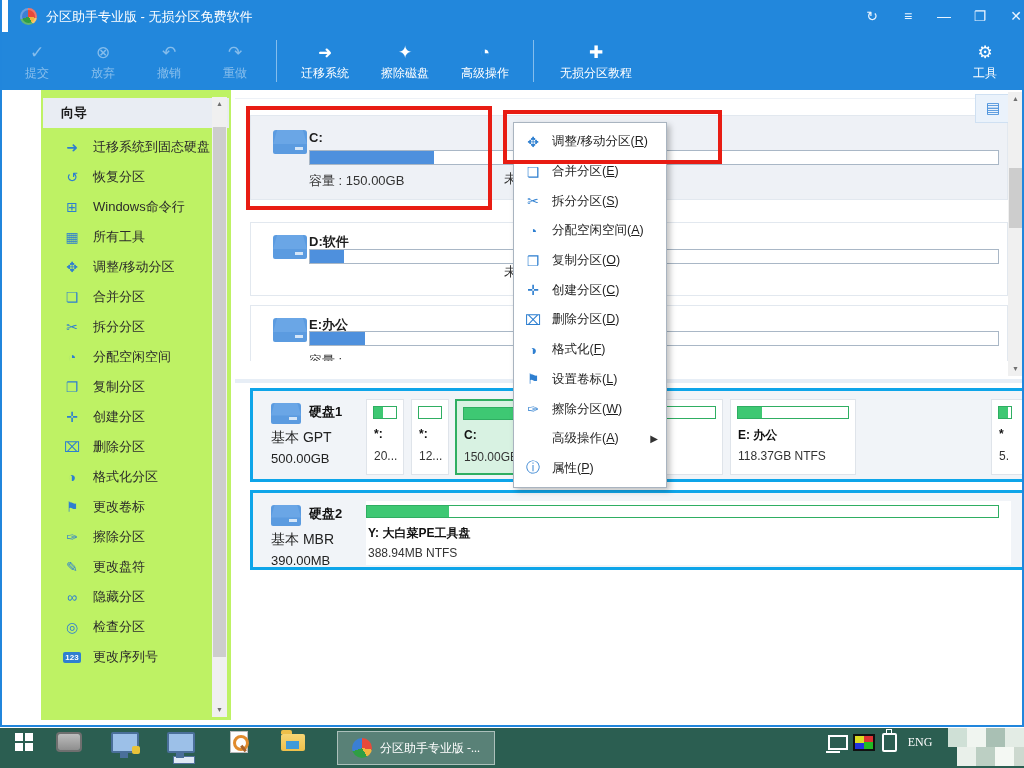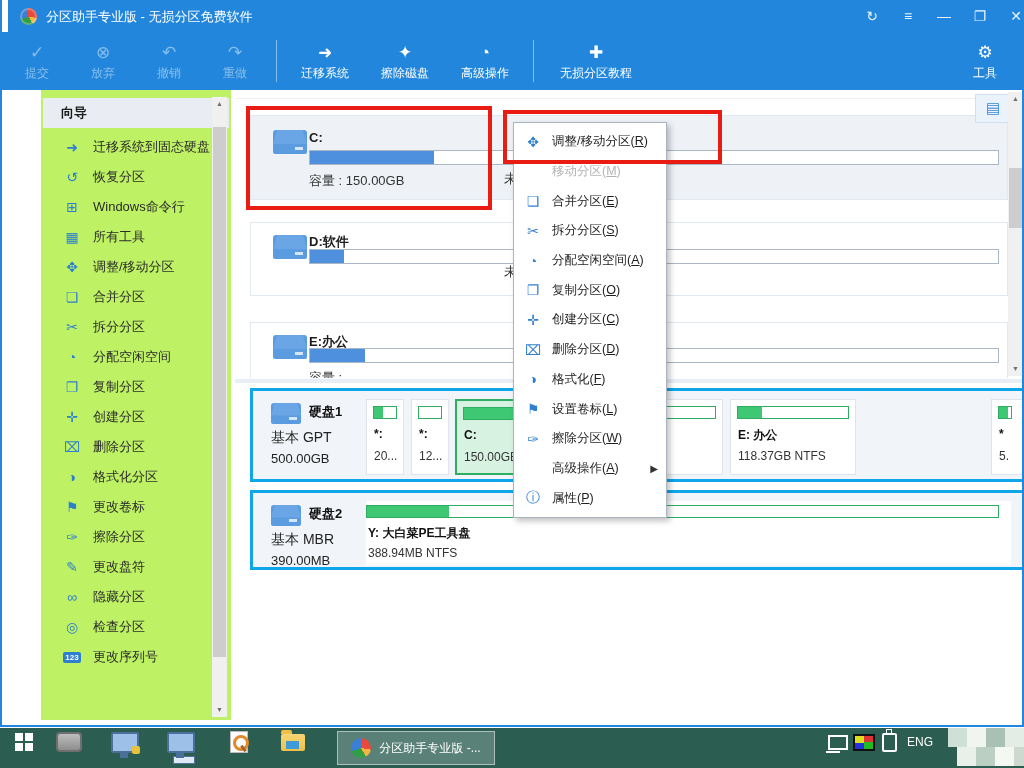--- a/index.html
+++ b/index.html
@@ -83,21 +83,21 @@
   .mi .ic{width:38px;text-align:center;color:#2e7fd0;font-size:14px;flex:0 0 38px;}
   .mi.disabled{color:#b3b3b3;}
   .mi .sub{position:absolute;right:8px;color:#333;font-size:10px;}
 
   
   .redbox{position:absolute;border:4px solid #e81c13;z-index:60;pointer-events:none;}
   .rb1{left:246px;top:106px;width:238px;height:96px;}
   .rb2{left:503px;top:110px;width:211px;height:46px;}
 
   
-  .taskbar{position:absolute;left:0;top:728px;width:1024px;height:40px;background:#2b5e51;z-index:70;}
+  .taskbar{position:absolute;left:0;top:728px;width:1024px;height:40px;background:#2b5e51;z-index:70;font-family:Liberation Serif, serif;}
   .tb-item{position:absolute;top:0;height:28px;display:flex;align-items:center;justify-content:center;}
   .start-ic{width:18px;height:18px;display:grid;grid-template-columns:8px 8px;grid-template-rows:8px 8px;gap:2px;}
   .start-ic i{background:#fff;}
   .chip-ic{width:22px;height:16px;background:linear-gradient(#bdbdbd,#8e8e8e);border-radius:2px;box-shadow:0 0 0 2px #6f6f6f;}
   .mon-ic{width:24px;height:17px;background:#9cc0e8;border:2px solid #4a6f9a;border-radius:2px;position:relative;}
   .mon-ic::after{content:"";position:absolute;left:7px;bottom:-7px;width:8px;height:5px;background:#4a6f9a;}
   .mon-ic.lock::before{content:"";position:absolute;right:-3px;bottom:-3px;width:8px;height:8px;background:#e8c33a;border-radius:2px;}
   .kb-ic::before{content:"";position:absolute;left:4px;top:22px;width:20px;height:6px;background:#dfe9f5;border:1px solid #51719c;}
   .mag-ic{width:16px;height:20px;background:#fdfdfd;border:1px solid #bbb;position:relative;}
   .mag-ic::before{content:"";position:absolute;left:2px;top:3px;width:10px;height:10px;border:3px solid #e08a2c;border-radius:50%;}
@@ -284,21 +284,21 @@
 <div class="lrow" style="top:222px;height:74px;">
   <div class="drive-ic" style="left:22px;top:12px;"></div>
   <div class="nm" style="top:10px;">D:软件</div>
   <div class="lbar" style="top:26px;">
     <div class="fill" style="width: 5%;"></div>
   </div>
   <div class="cap" style="top:48px;margin-top:47px;">容量 : 112.50GB</div>
   <div class="unused" style="top:40px;">未</div>
 </div>
 
-<div class="lrow" style="top:322px;height:56px;border-bottom:none;">
+<div class="lrow" style="top:305px;height:56px;border-bottom:none;">
   <div class="drive-ic" style="left:22px;top:12px;"></div>
   <div class="nm" style="top:10px;">E:办公</div>
   <div class="lbar" style="top:25px;">
     <div class="fill" style="width: 8%;"></div>
   </div>
   <div class="cap" style="top:46px;">容量 :</div>
 </div>
 
 <div class="v-scroll sb-main">
   <div class="arr" style="top:0;">▲</div>
@@ -370,24 +370,20 @@
       </div>
     <div class="bl" style="left:2px;top:24px;">Y: 大白菜PE工具盘</div>
     <div class="bs" style="left:2px;top:45px;">388.94MB NTFS</div>
   </div>
 </div>
 
 <div class="menu">
   <div class="mi clickable">
     <span class="ic">✥</span>
     <span><span>调整/移动分区</span>(<u>R</u>)</span>
-  </div>
-  <div class="mi disabled">
-    <span class="ic"></span>
-    <span><span>移动分区</span>(<u>M</u>)</span>
   </div>
   <div class="mi clickable">
     <span class="ic">❏</span>
     <span><span>合并分区</span>(<u>E</u>)</span>
   </div>
   <div class="mi clickable">
     <span class="ic">✂</span>
     <span><span>拆分分区</span>(<u>S</u>)</span>
   </div>
   <div class="mi clickable">

